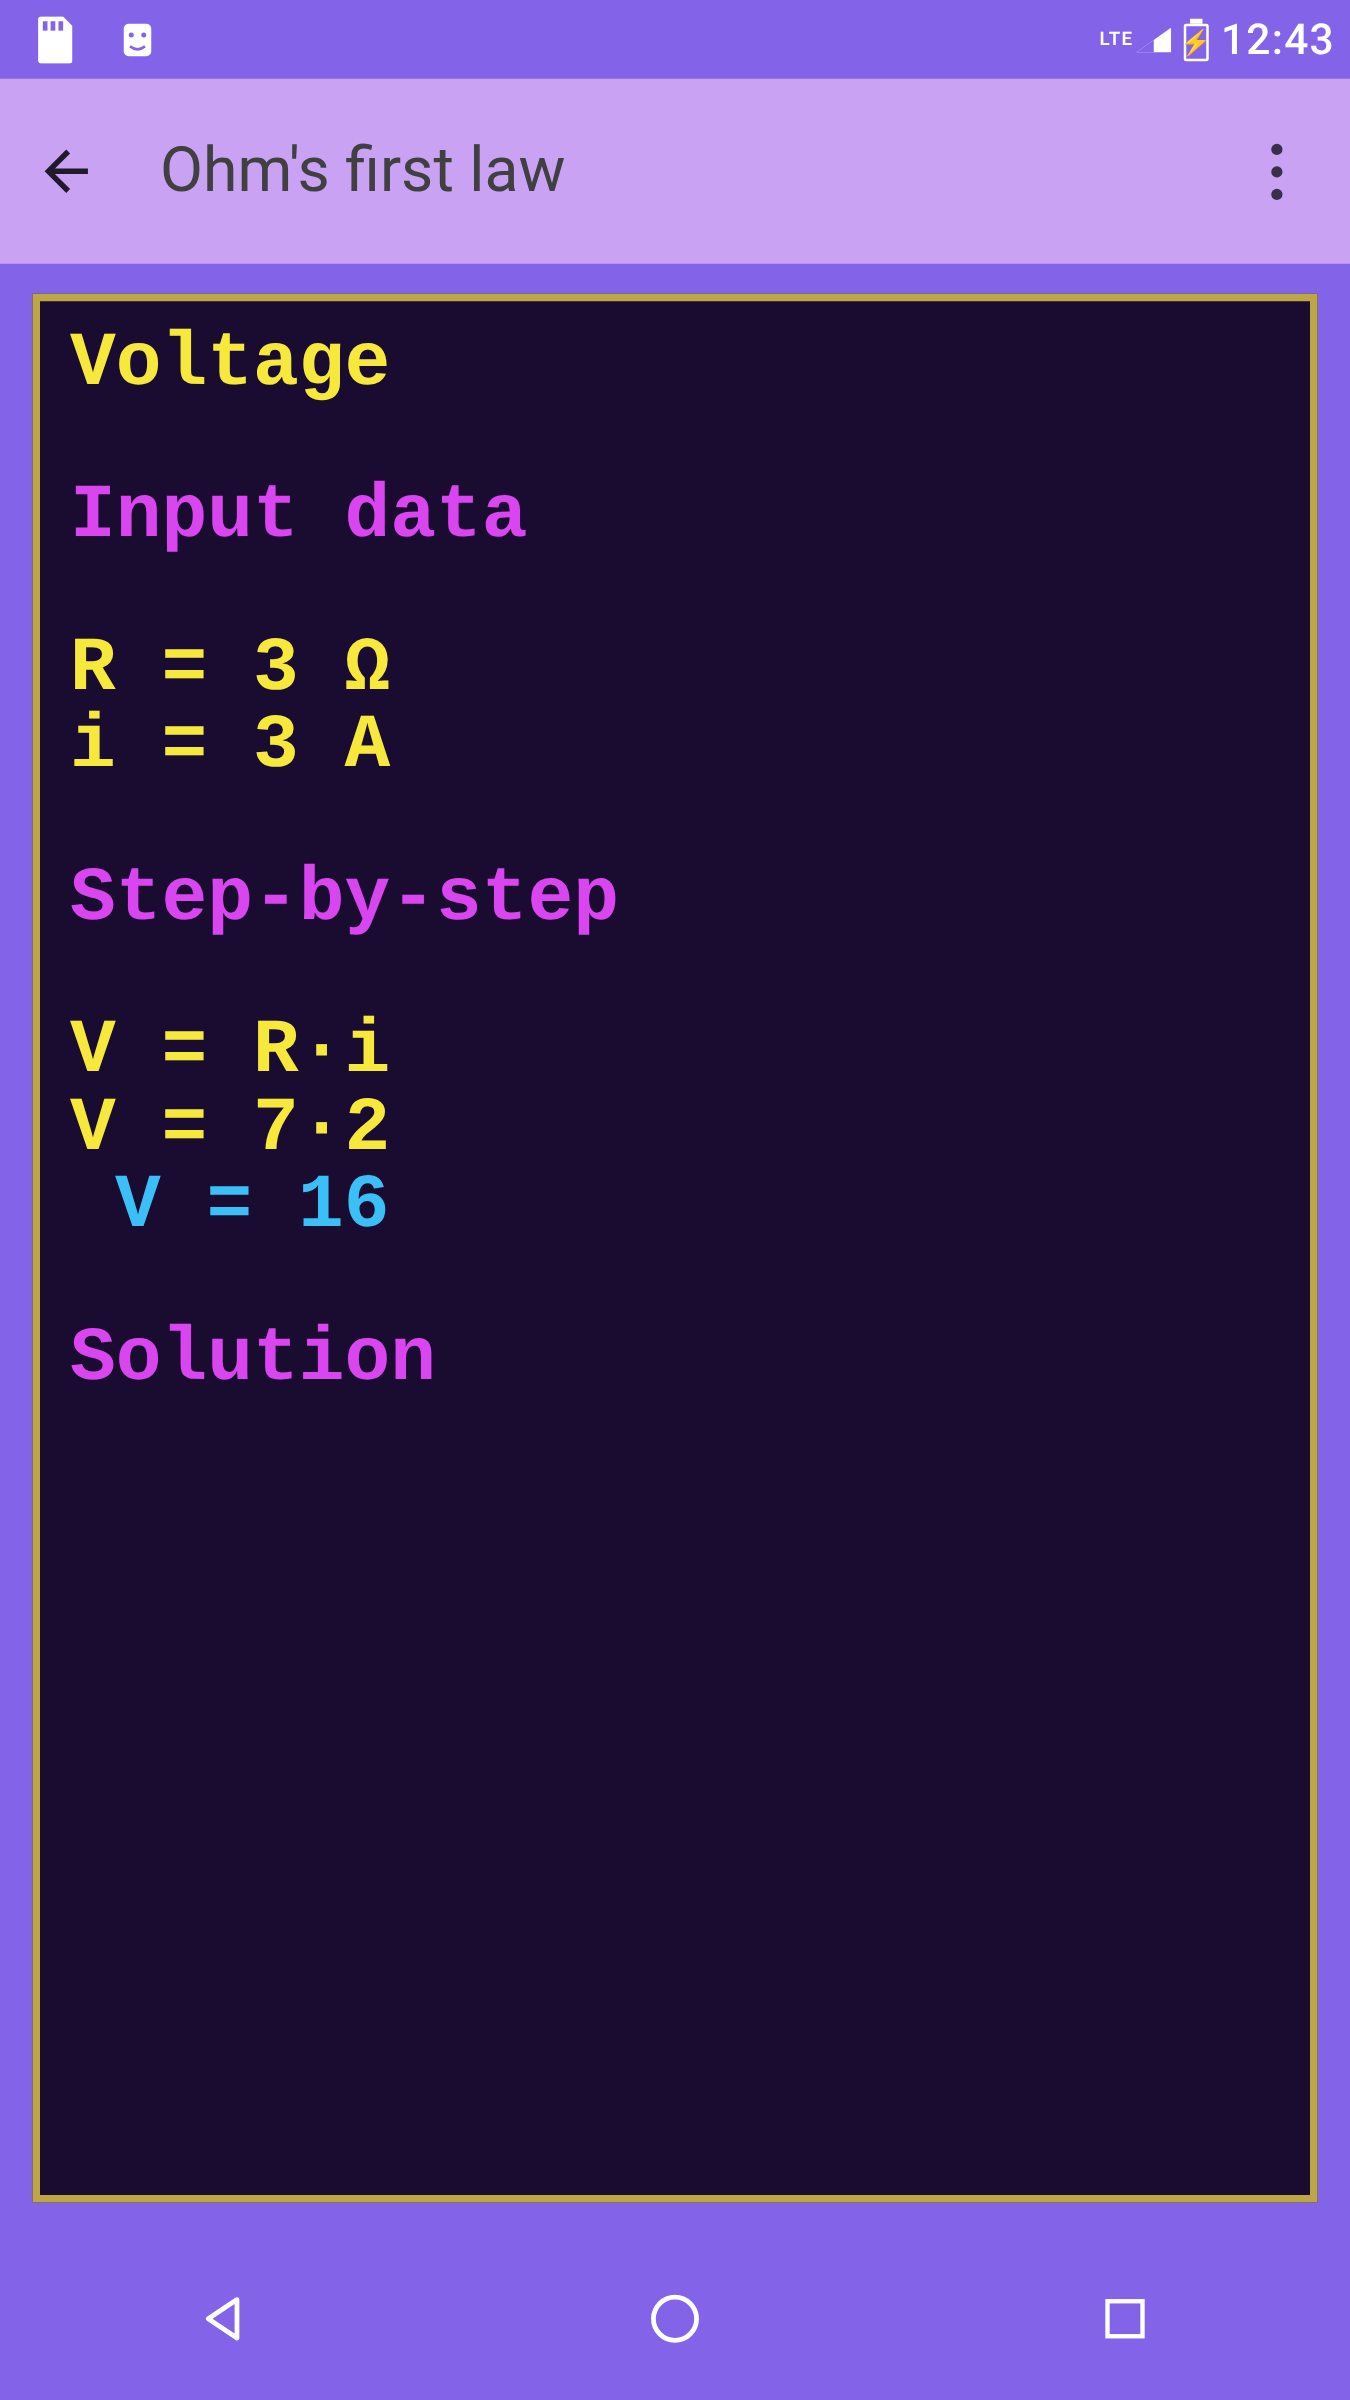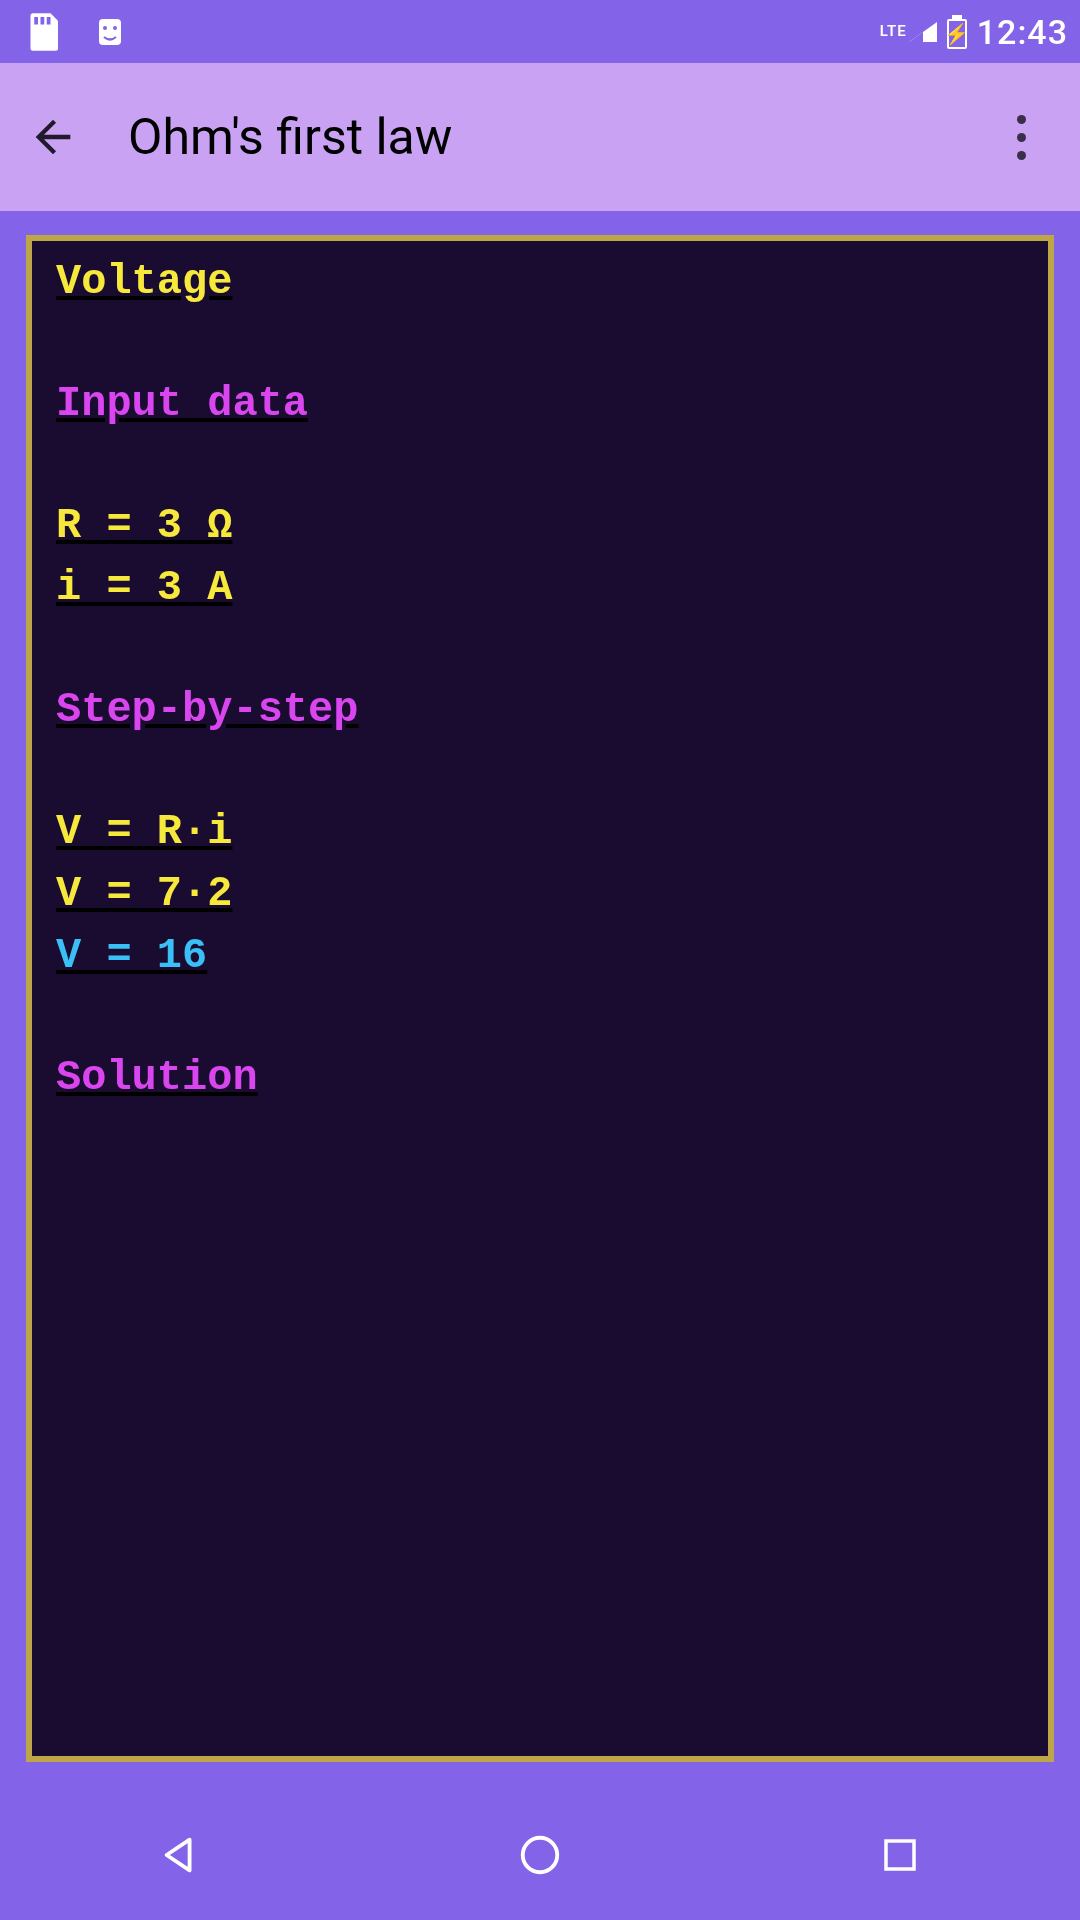--- a/index.html
+++ b/index.html
@@ -32,45 +32,44 @@
 
   
   .app-bar {
     height: 148px;
     background: #c9a2f4;
     display: flex; align-items: center;
     padding: 0 28px 0 22px;
     gap: 44px;
   }
   .back-btn { width: 62px; height: 62px; display:flex; align-items:center; justify-content:center; cursor:pointer; }
-  .app-title { flex: 1; font-size: 50px; color: #000000; font-weight: 400; }
+  .app-title { flex: 1; font-size: 50px; color: #404040; font-weight: 400; }
   .overflow-btn { width: 62px; height: 62px; display:flex; align-items:center; justify-content:center; cursor:pointer; }
   .dots { display:flex; flex-direction:column; gap: 9px; }
   .dot { width: 9px; height: 9px; border-radius: 50%; background: #382f4a; }
 
   
   .content-wrap {
     flex: 1;
     padding: 24px 26px 28px 26px;
     display: flex;
   }
   .terminal {
     flex: 1;
     background: #1a0c30;
     border: 6px solid #bda645;
     padding: 20px 24px;
     font-family: "Courier New", Courier, monospace;
-    font-size: 42px;
+    font-size: 61px;
     line-height: 1.01;
     font-weight: 600;
-    text-decoration: underline;
   }
   .t-yellow { color: #f7e93b; }
   .t-green  { color: #d946ef; }
-  .t-cyan   { color: #3abff7; }
+  .t-cyan   { color: #3abff7; margin-left: 36px; }
   .t-line   { min-height: 62px; white-space: pre; }
   .t-gap    { min-height: 60px; }
 
   
   .nav-bar {
     height: 130px;
     display: flex; align-items: center; justify-content: space-around;
   }
   .nav-btn { width: 100px; height: 60px; display:flex; align-items:center; justify-content:center; cursor:pointer; }
 </style>

